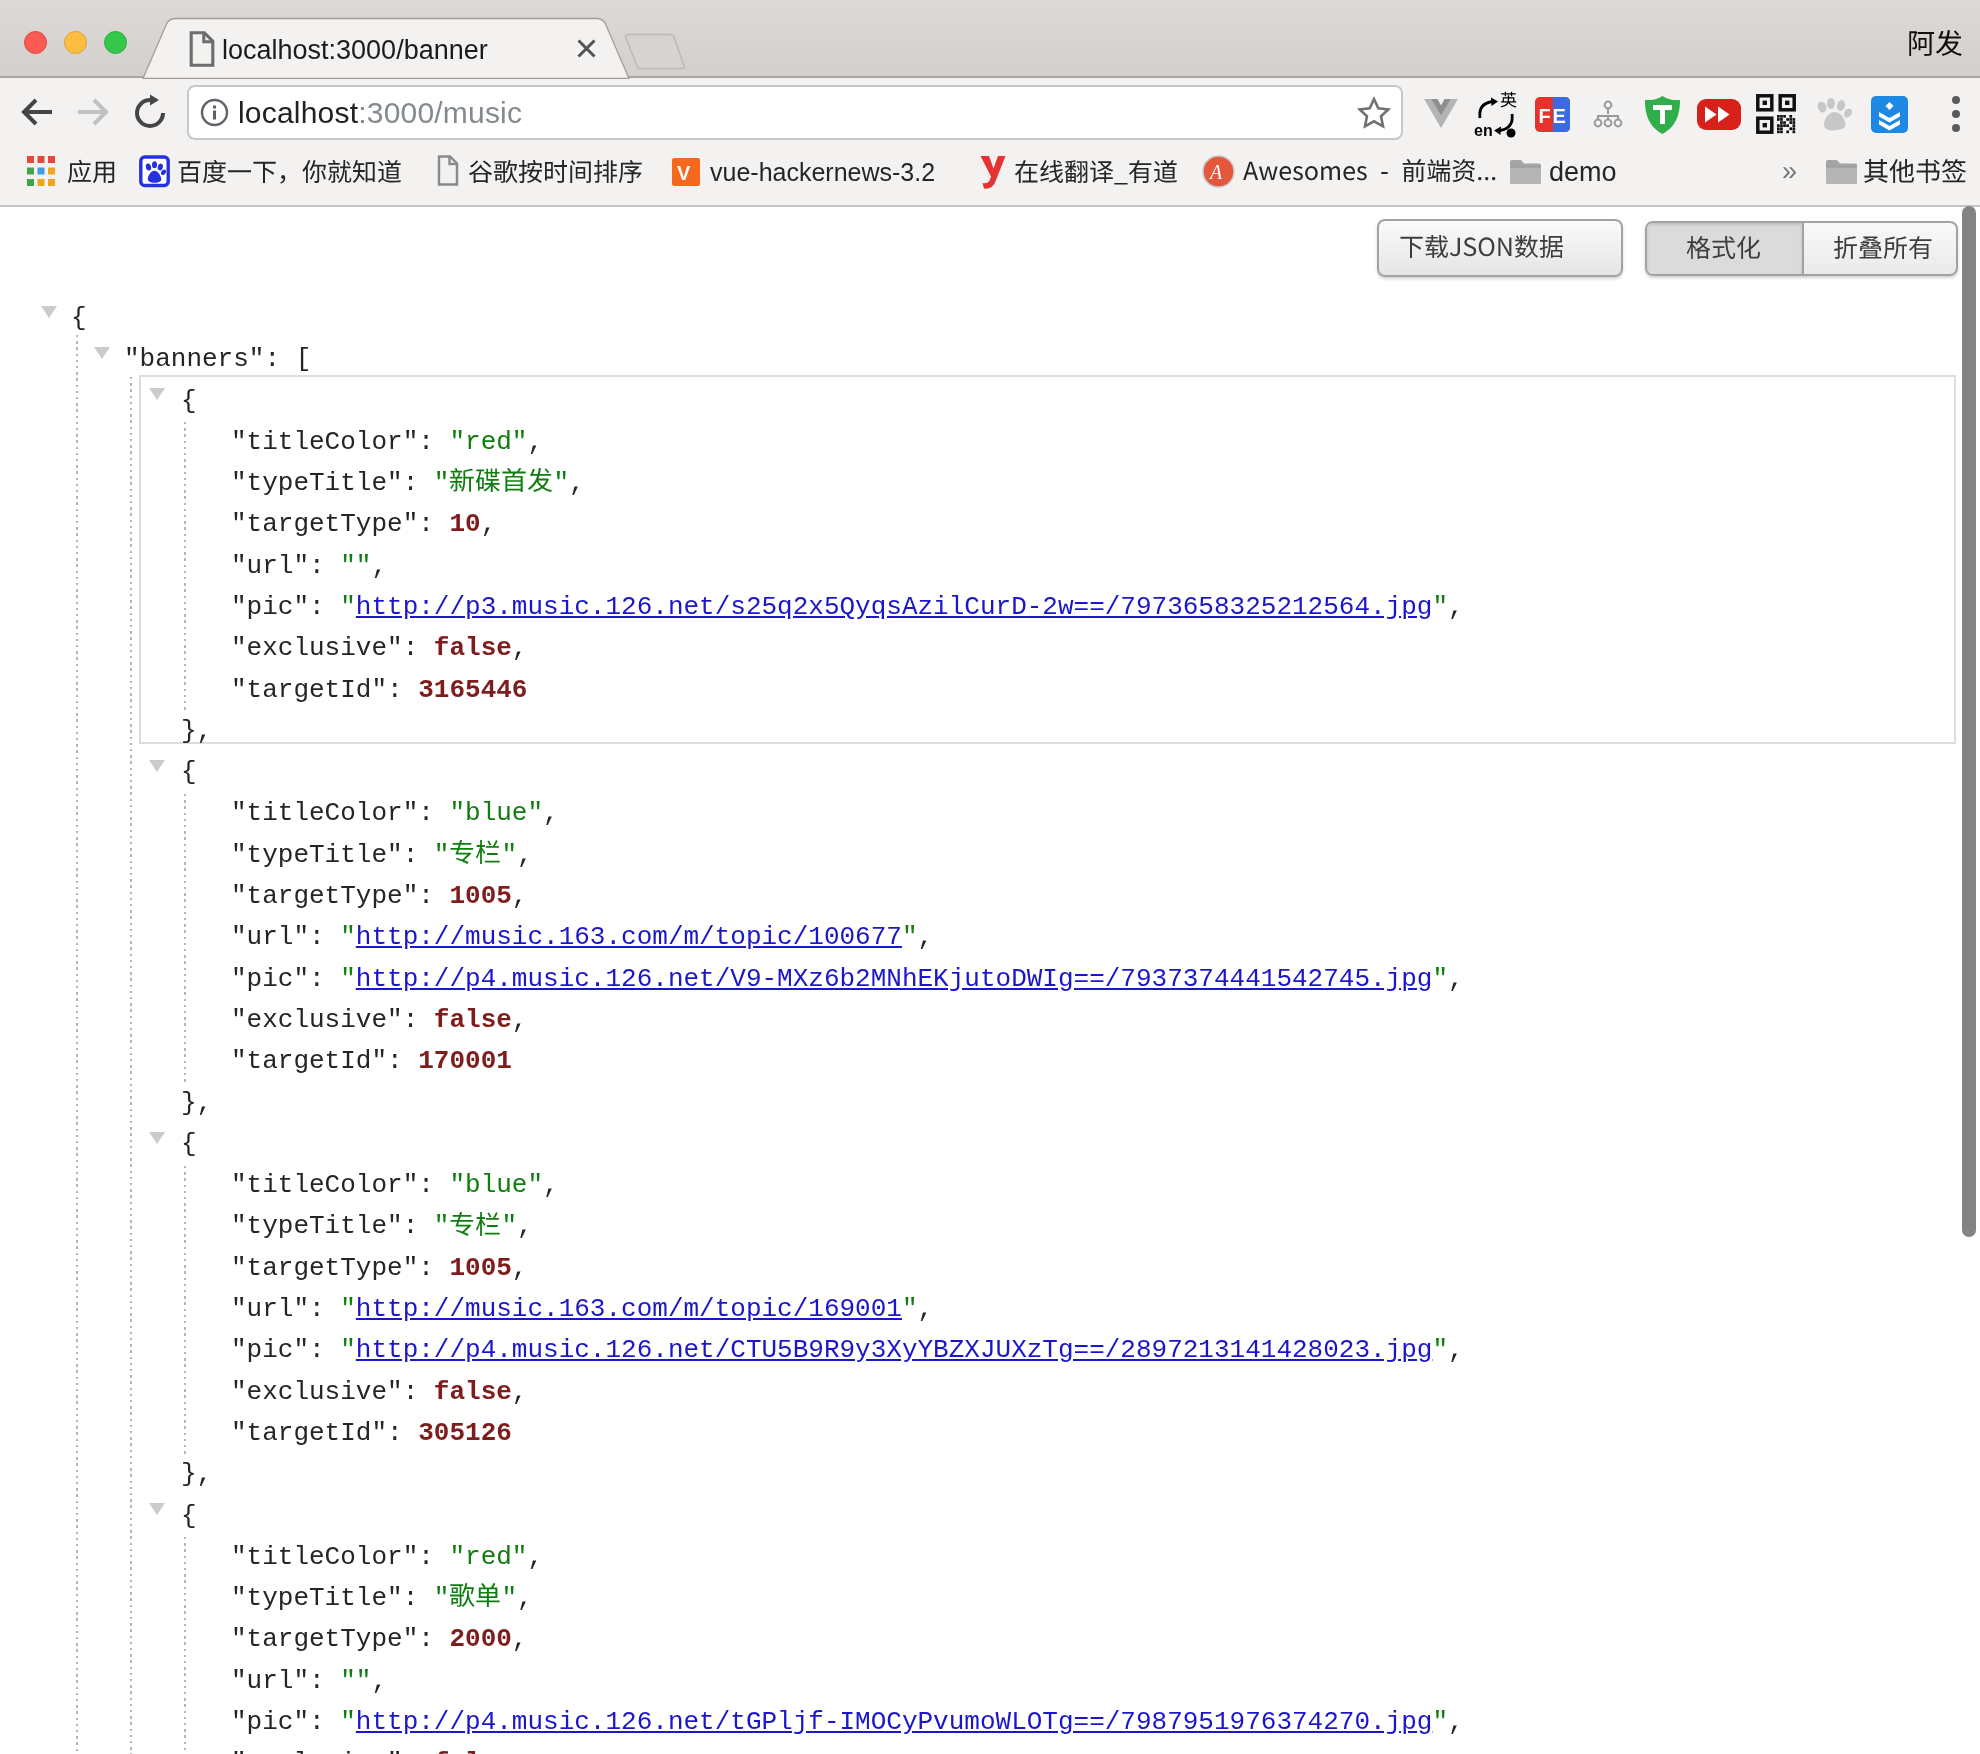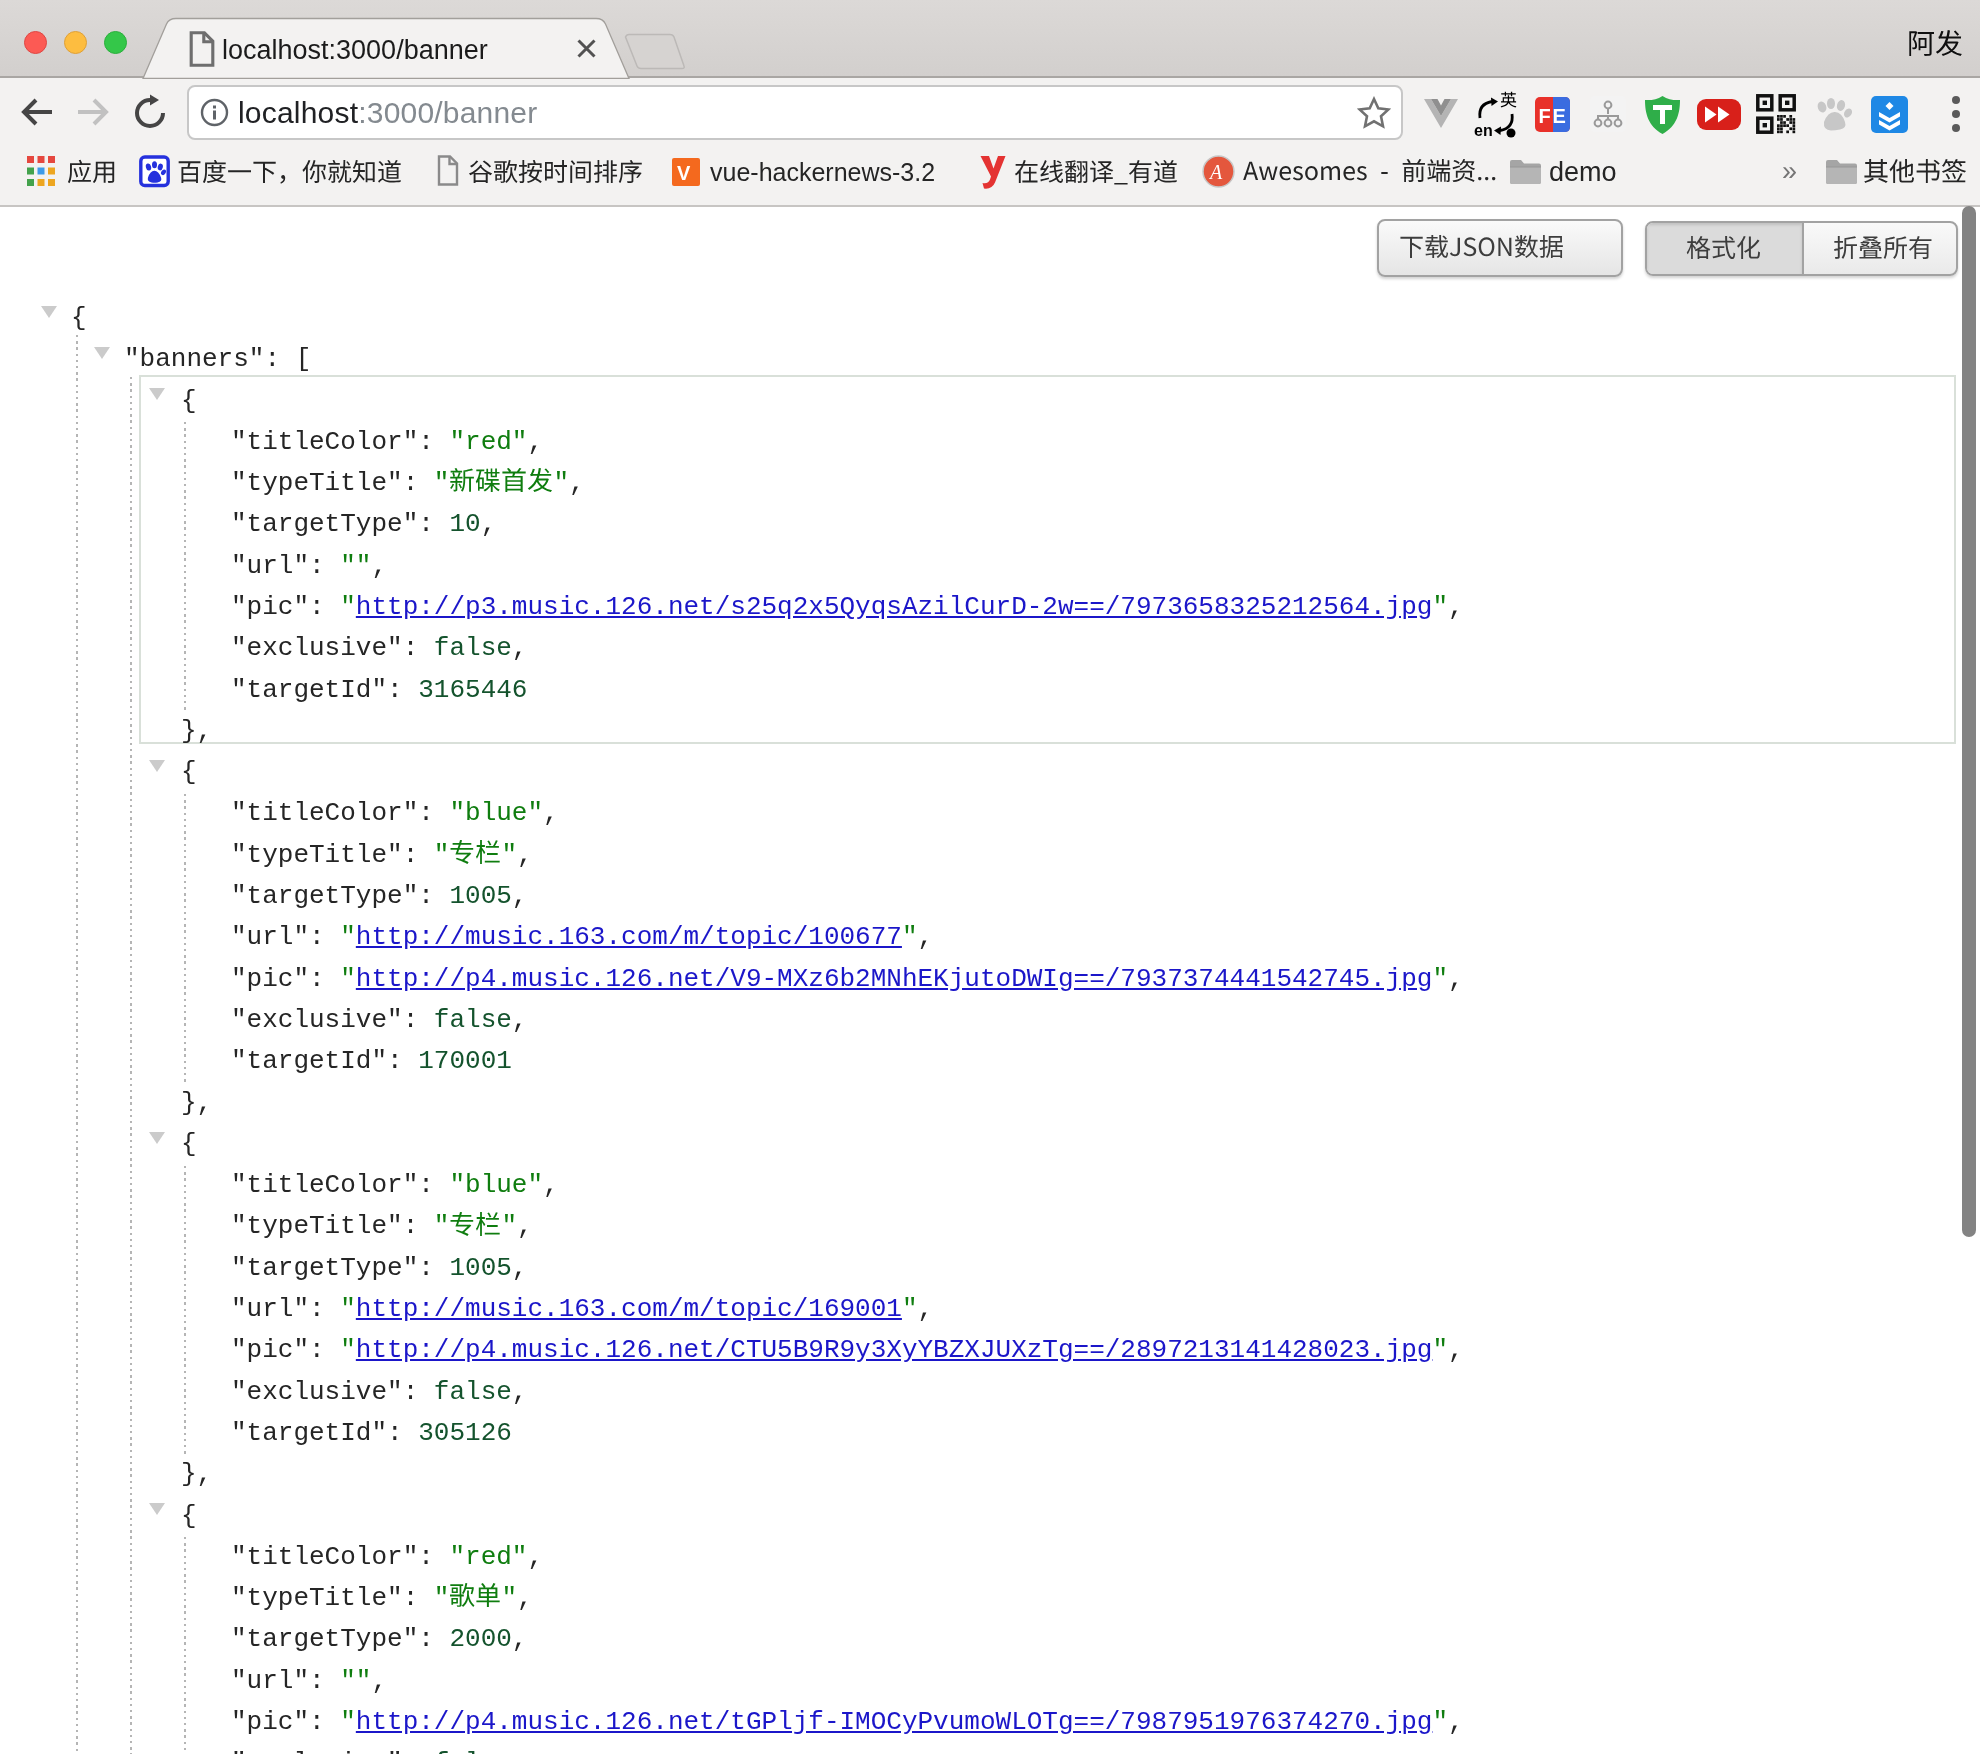--- a/index.html
+++ b/index.html
@@ -10,21 +10,21 @@
 #toolbar{left:0;top:78px;width:1980px;height:68px;background:#f3f2f1}
 #bookbar{left:0;top:146px;width:1980px;height:61px;background:#f3f2f1;border-bottom:2px solid #c7c5c3}
 .light{top:31px;width:23px;height:23px;border-radius:50%}
 #omni{left:187px;top:85px;width:1216px;height:55px;background:#fff;border:2px solid #c7c7c7;border-radius:8px}
 .url{left:238px;top:96px;font-size:30px;line-height:33px;letter-spacing:0.2px;color:#202124;white-space:pre}
 .url .gray{color:#848a90}
 #tabtitle{left:222px;top:35px;font-size:27px;color:#1b1b1b}
 .bktext{top:158px;font-size:25px;color:#252525}
 .mono{font-family:"Liberation Mono",monospace;font-size:26px;line-height:41.3px;white-space:pre;color:#252525;height:41.3px}
 .s{color:#0f7d0f}
-.n{color:#14532d;font-weight:normal}
+.n{color:#7f1d1d;font-weight:bold}
 .lk{color:#1b16c9;text-decoration:underline}
 svg.cjk{vertical-align:-7px}
 .tri{width:0;height:0;border-left:8px solid transparent;border-right:8px solid transparent;border-top:12px solid #cbcbcb}
 .guide{width:2px;background:repeating-linear-gradient(180deg,#b5b5b5 0px,#b5b5b5 2.4px,transparent 2.4px,transparent 6.2px)}
 </style></head><body>
 <div id="page">
 <div class="abs" id="titlebar"></div>
 <div class="abs" id="tbline"></div>
 <div class="abs" id="toolbar"></div>
 <div class="abs" id="bookbar"></div>
@@ -56,21 +56,21 @@
 <svg class="abs" style="left:129px;top:92px" width="42" height="42" viewBox="0 0 42 42">
 <path d="M21,8 A13,13 0 1 0 34,21" fill="none" stroke="#454545" stroke-width="4"></path>
 <path d="M21,2.5 L30,8 L21,13.5 Z" fill="#454545"></path>
     </svg>
 <div class="abs" id="omni"></div>
 <svg class="abs" style="left:200px;top:98px" width="29" height="29" viewBox="0 0 29 29">
 <circle cx="14.5" cy="14.5" r="12.5" fill="none" stroke="#5f6368" stroke-width="2.4"></circle>
 <rect x="13" y="12.5" width="3" height="9" fill="#5f6368"></rect>
       <rect x="13" y="7.5" width="3" height="3" fill="#5f6368"></rect>
     </svg>
-<div class="abs url">localhost<span class="gray">:3000/banner</span></div>
+<div class="abs url">localhost<span class="gray">:3000/music</span></div>
 <svg class="abs" style="left:1357px;top:96px" width="34" height="33" viewBox="0 0 34 33">
 <path d="M17,3 L21.3,12.2 L31.5,13.4 L24,20.3 L26,30.3 L17,25.3 L8,30.3 L10,20.3 L2.5,13.4 L12.7,12.2 Z" fill="none" stroke="#717171" stroke-width="2.6"></path>
     </svg>
 <svg class="abs" style="left:1423px;top:97px" width="36" height="34" viewBox="0 0 36 34">
 <path d="M1,2 L18,31 L35,2 L28,2 L18,19 L8,2 Z" fill="#b4b4b4"></path>
 <path d="M8,2 L18,19 L28,2 L21.5,2 L18,8.5 L14.5,2 Z" fill="#8f8f8f"></path>
     </svg>
 <svg class="abs" style="left:1473px;top:93px" width="46" height="46" viewBox="0 0 46 46">
 <path d="M7,25 Q5,11 19,8.5" fill="none" stroke="#000" stroke-width="2.8"></path>
 <path d="M18,4.5 L25,8.5 L18.5,13 Z" fill="#000"></path>

